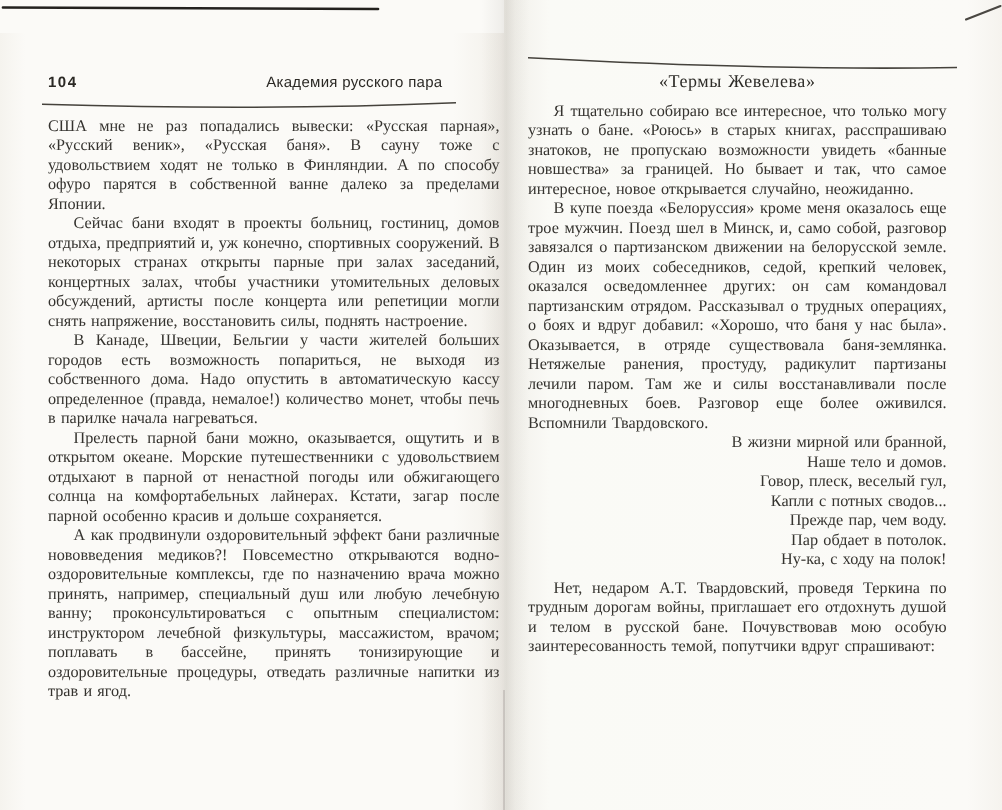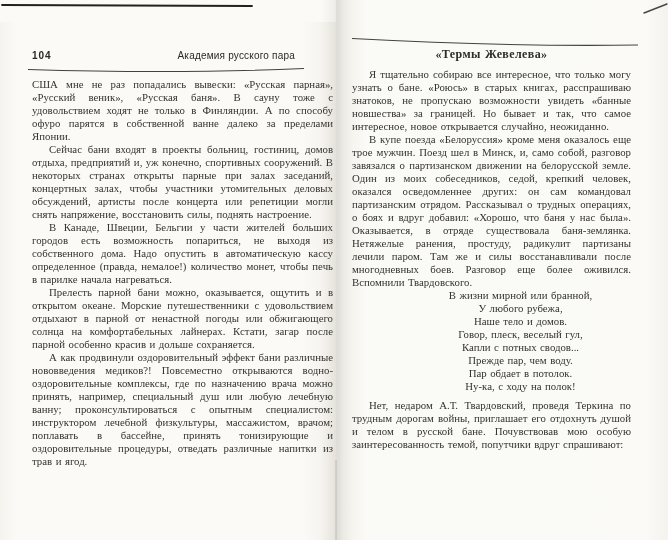--- a/index.html
+++ b/index.html
@@ -44,25 +44,25 @@
     hyphens: auto;
   }
   .page-left  .body-text { left: 32px; width: 301px; top: 56px; }
   .page-right .body-text { left: 16px; width: 279px; top: 48px; }
 
   .body-text p { margin: 0; text-indent: 17px; }
   .body-text p.no-indent { text-indent: 0; }
 
   .section-title {
     margin: 0 0 7px 0;
-    font-size: 12px; font-weight: bold; text-align: center;
+    font-size: 12px; font-weight: normal; text-align: center;
     letter-spacing: 0.4px; color: #2e2c28;
   }
 
-  .poem { margin: 0 0 6px 58px; text-align: center; }
+  .poem { margin: 0 0 6px 58px; text-align: right; }
   .poem div { white-space: nowrap; }
 
   .closing { margin-top: 4px; }
 
   .edge-art { position: absolute; pointer-events: none; }
 </style>
 </head>
 <body>
 
 <div class="spread">
@@ -87,21 +87,20 @@
   <div class="page page-right">
     <svg class="rule" style="left:16px; top:37px;" width="286" height="12" viewBox="0 0 286 12">
       <path d="M0,1.5 Q160,10 286,8" stroke="#45423c" stroke-width="1.1" fill="none"></path>
     </svg>
     <div class="body-text">
       <h2 class="section-title">«Термы Жевелева»</h2>
       <p>Я тщательно собираю все интересное, что только могу узнать о бане. «Роюсь» в старых книгах, расспрашиваю знатоков, не пропускаю возможности увидеть «банные новшества» за границей. Но бывает и так, что самое интересное, новое открывается случайно, неожиданно.</p>
       <p>В купе поезда «Белоруссия» кроме меня оказалось еще трое мужчин. Поезд шел в Минск, и, само собой, разговор завязался о партизанском движении на белорусской земле. Один из моих собеседников, седой, крепкий человек, оказался осведомленнее других: он сам командовал партизанским отрядом. Рассказывал о трудных операциях, о боях и вдруг добавил: «Хорошо, что баня у нас была». Оказывается, в отряде существовала баня-землянка. Нетяжелые ранения, простуду, радикулит партизаны лечили паром. Там же и силы восстанавливали после многодневных боев. Разговор еще более оживился. Вспомнили Твардовского.</p>
       <div class="poem">
         <div>В жизни мирной или бранной,</div>
-        <div>У любого рубежа,</div>
         <div>Наше тело и домов.</div>
         <div>Говор, плеск, веселый гул,</div>
         <div>Капли с потных сводов...</div>
         <div>Прежде пар, чем воду.</div>
         <div>Пар обдает в потолок.</div>
         <div>Ну-ка, с ходу на полок!</div>
       </div>
       <p class="closing">Нет, недаром А.Т. Твардовский, проведя Теркина по трудным дорогам войны, приглашает его отдохнуть душой и телом в русской бане. Почувствовав мою особую заинтересованность темой, попутчики вдруг спрашивают:</p>
     </div>
   </div>

